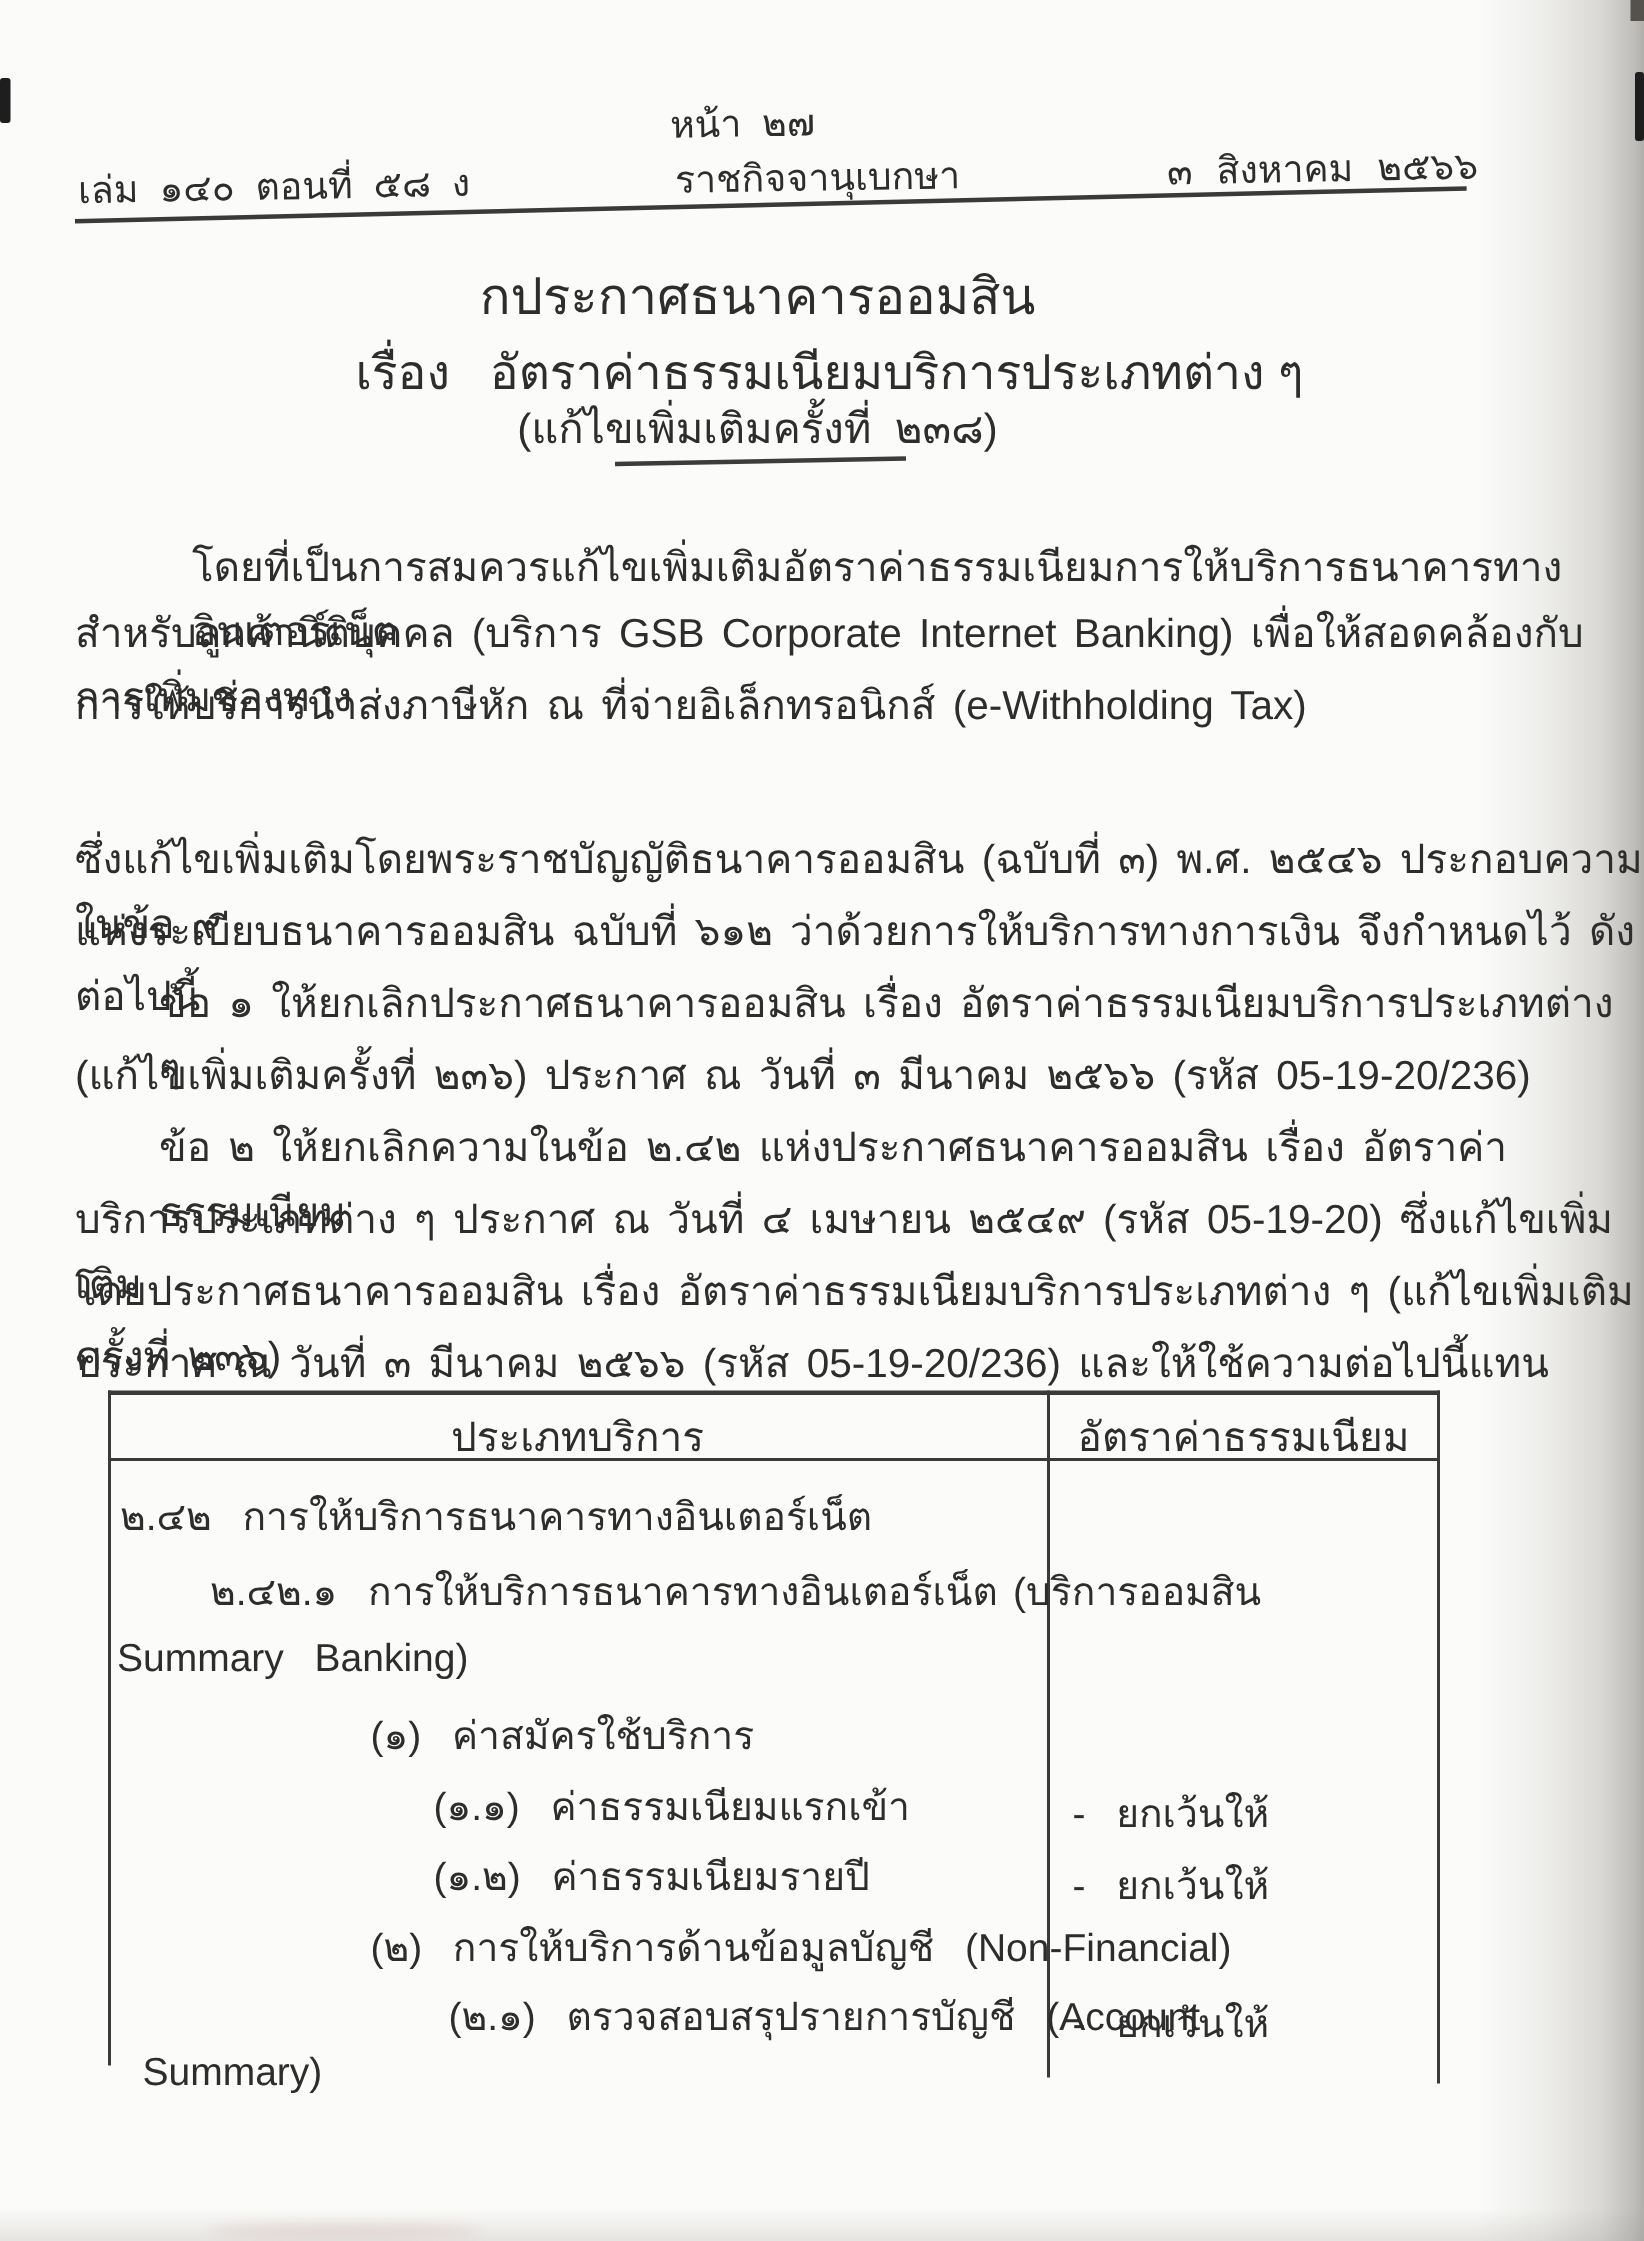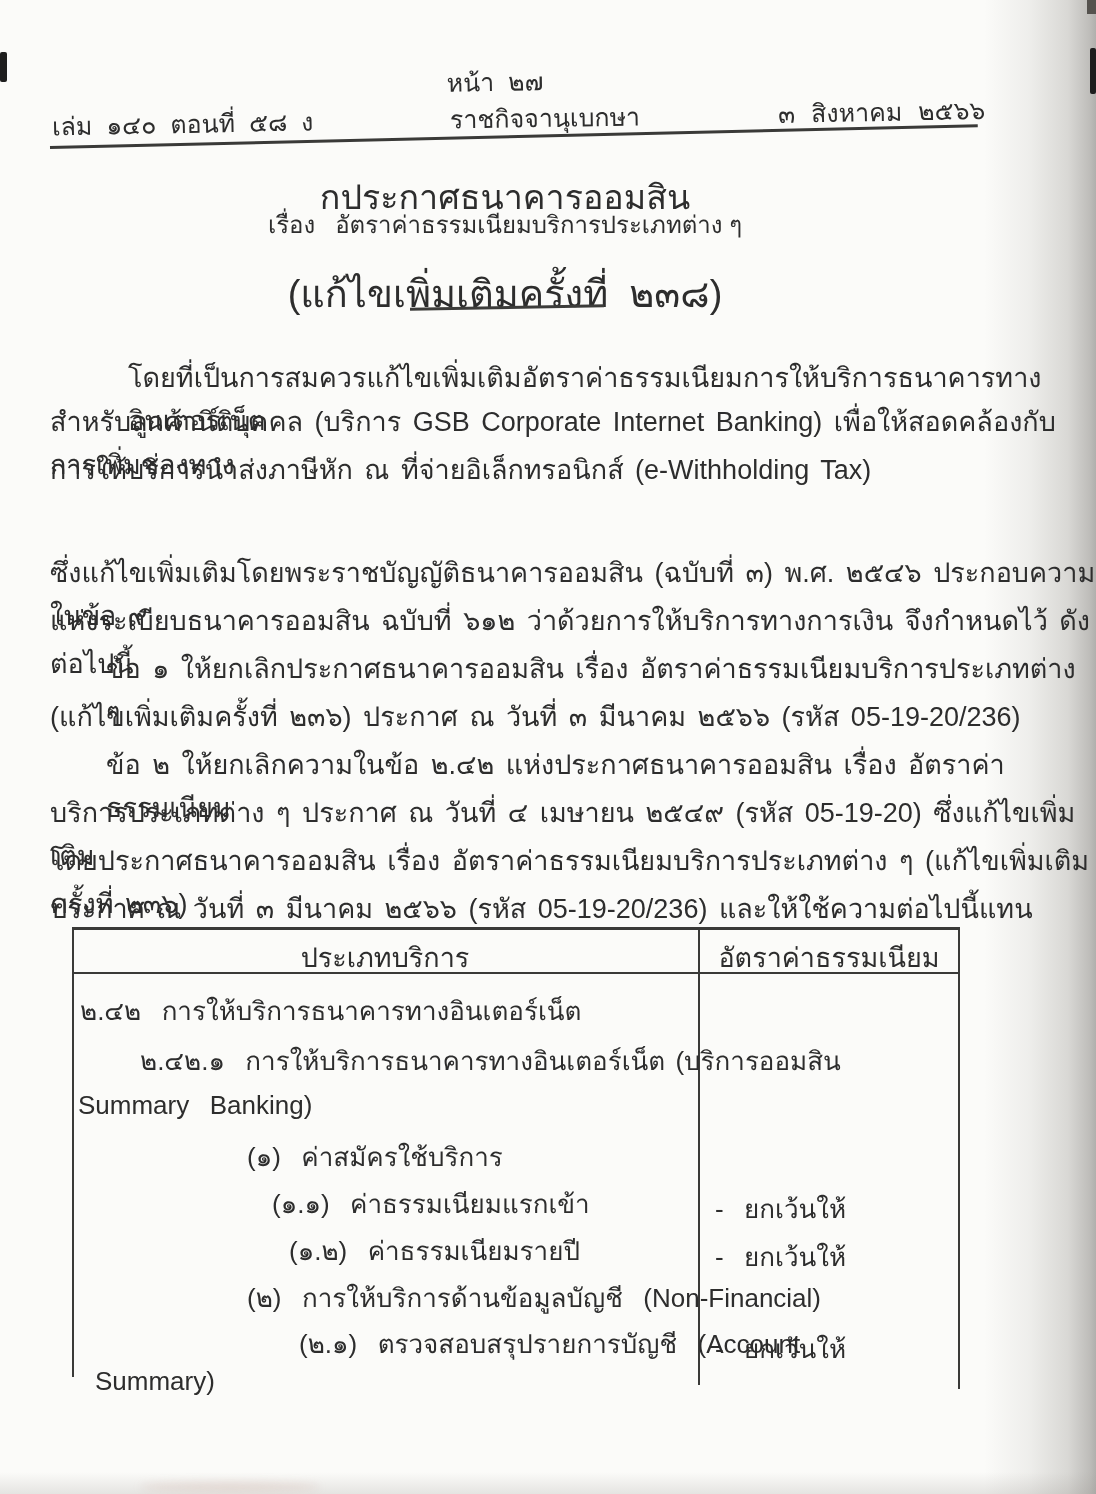--- a/index.html
+++ b/index.html
@@ -41,22 +41,22 @@
   .volume{left:52px;top:104px;word-spacing:7px;transform:rotate(-1.1deg);}
   .gazette{left:420px;top:98px;width:250px;text-align:center;transform:rotate(-0.9deg);}
   .date{left:778px;top:92px;word-spacing:9px;transform:rotate(-1.1deg);}
   .hdr-rule{
     left:50px;top:146px;width:928px;height:3px;background:#3a3a38;
     transform:rotate(-1.35deg);transform-origin:left center;
   }
   
   .title-line{left:0;width:1010px;text-align:center;}
   .t1{top:170px;font-size:34px;}
-  .t2{top:205px;font-size:24px;}
-  .t3{top:263px;font-size:38px;}
+  .t2{top:222px;font-size:32px;margin-left:48px;}
+  .t3{top:263px;font-size:28px;}
   .title-rule{
     left:410px;top:306px;width:194px;height:3px;background:#3c3c3a;
     transform:rotate(-1.1deg);
   }
   
   .bl{left:50px;font-size:27px;word-spacing:4px;}
   .ind1{left:128px;}
   .ind2{left:106px;}
   
   .tbl-border{position:absolute;background:#3a3a38;}
@@ -114,21 +114,21 @@
   <div class="tbl-border tb-div"></div>
   <div class="tbl-border tb-right"></div>
 
   <div class="abs th1">ประเภทบริการ</div>
   <div class="abs th2">อัตราค่าธรรมเนียม</div>
 
   <div class="abs tl" style="left:80px;top:990px">๒.๔๒  การให้บริการธนาคารทางอินเตอร์เน็ต</div>
   <div class="abs tl" style="left:140px;top:1040px">๒.๔๒.๑  การให้บริการธนาคารทางอินเตอร์เน็ต (บริการออมสิน</div>
   <div class="abs tl" style="left:78px;top:1090px">Summary  Banking)</div>
   <div class="abs tl" style="left:247px;top:1136px">(๑)  ค่าสมัครใช้บริการ</div>
-  <div class="abs tl" style="left:272px;top:1183px">(๑.๑)  ค่าธรรมเนียมแรกเข้า</div>
+  <div class="abs tl" style="left:289px;top:1183px">(๑.๑)  ค่าธรรมเนียมแรกเข้า</div>
   <div class="abs fee" style="top:1188px">-  ยกเว้นให้</div>
   <div class="abs tl" style="left:289px;top:1230px">(๑.๒)  ค่าธรรมเนียมรายปี</div>
   <div class="abs fee" style="top:1236px">-  ยกเว้นให้</div>
   <div class="abs tl" style="left:247px;top:1277px">(๒)  การให้บริการด้านข้อมูลบัญชี  (Non-Financial)</div>
   <div class="abs tl" style="left:299px;top:1323px">(๒.๑)  ตรวจสอบสรุปรายการบัญชี  (Account</div>
   <div class="abs fee" style="top:1328px">-  ยกเว้นให้</div>
   <div class="abs tl" style="left:95px;top:1366px">Summary)</div>
 
 </div>
 

